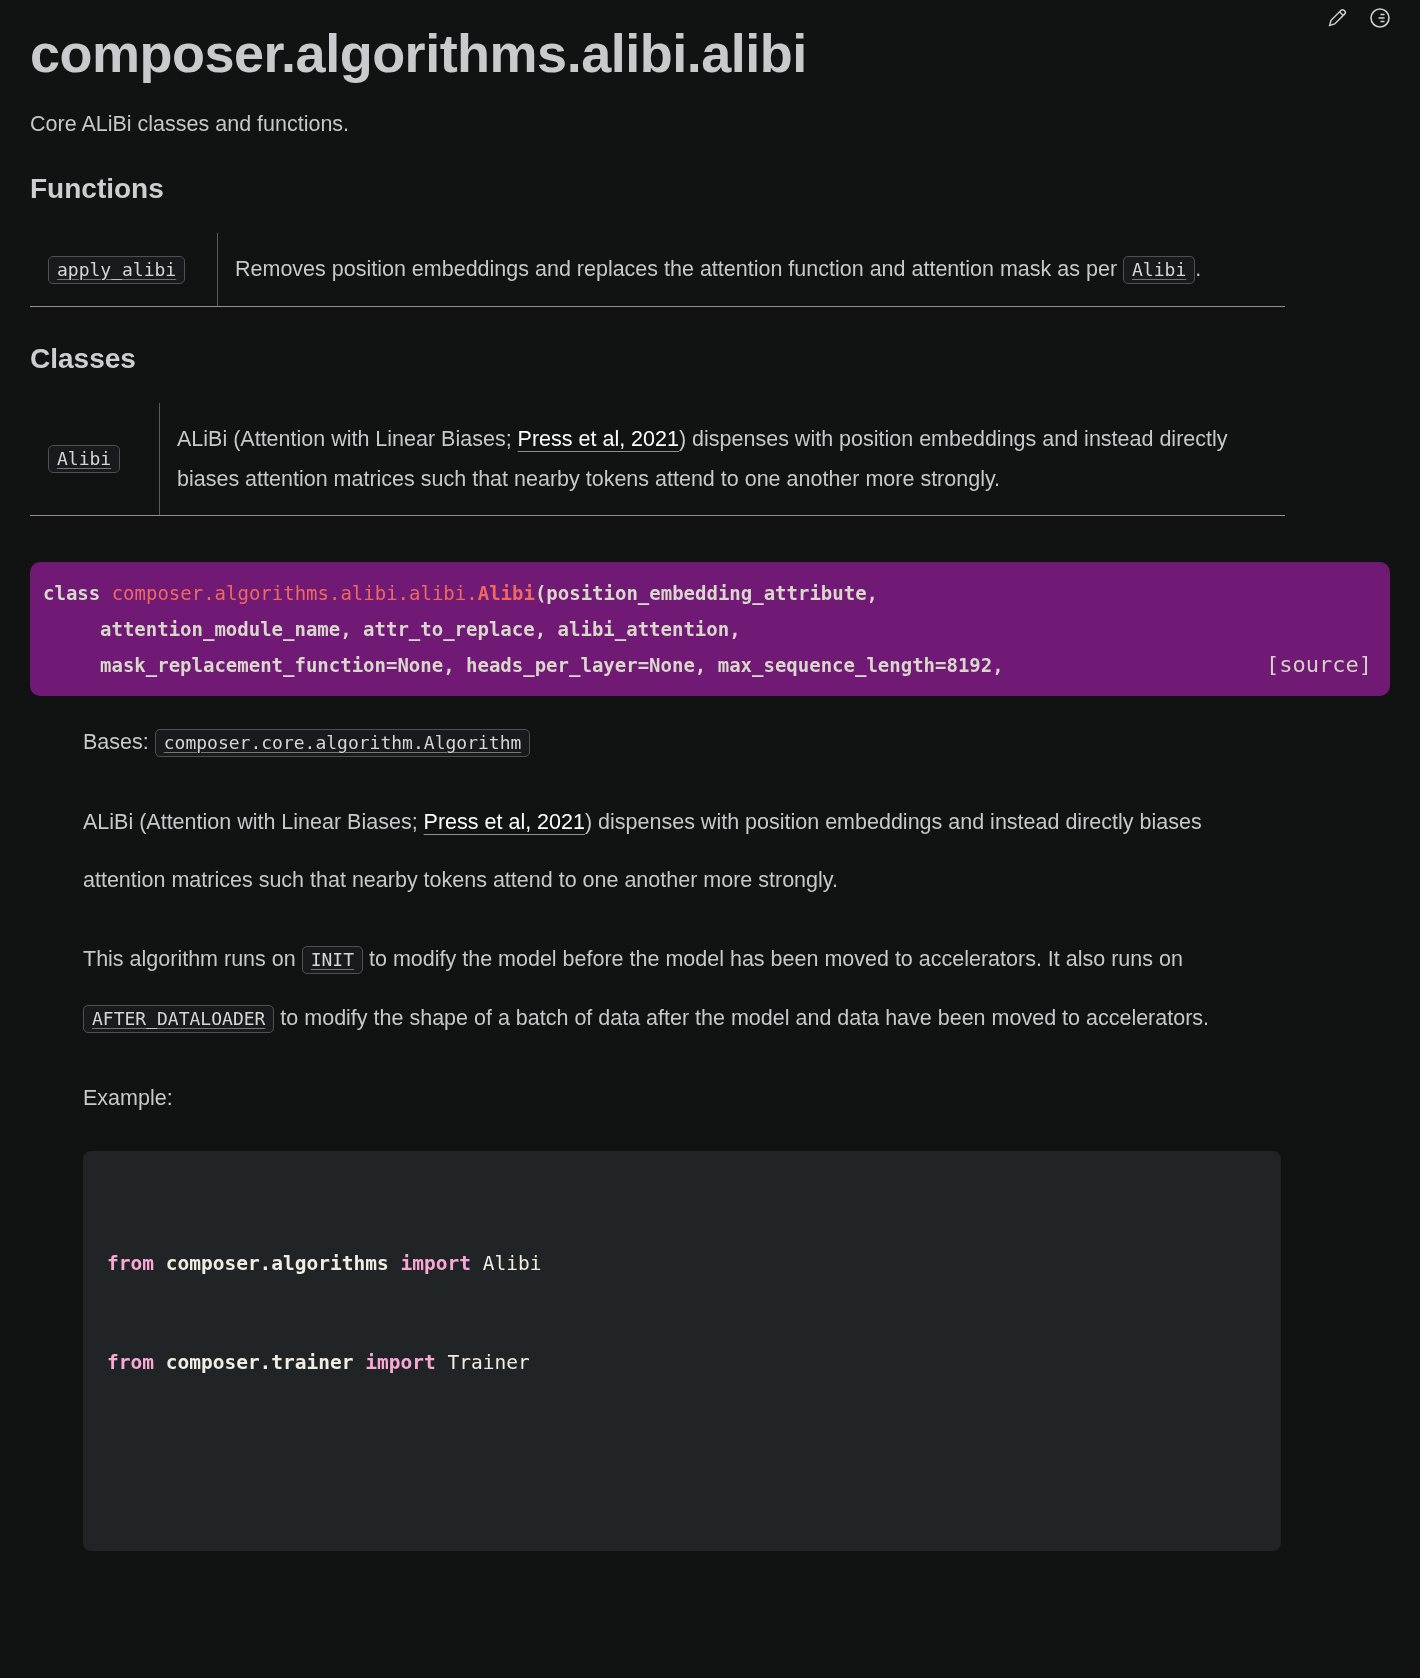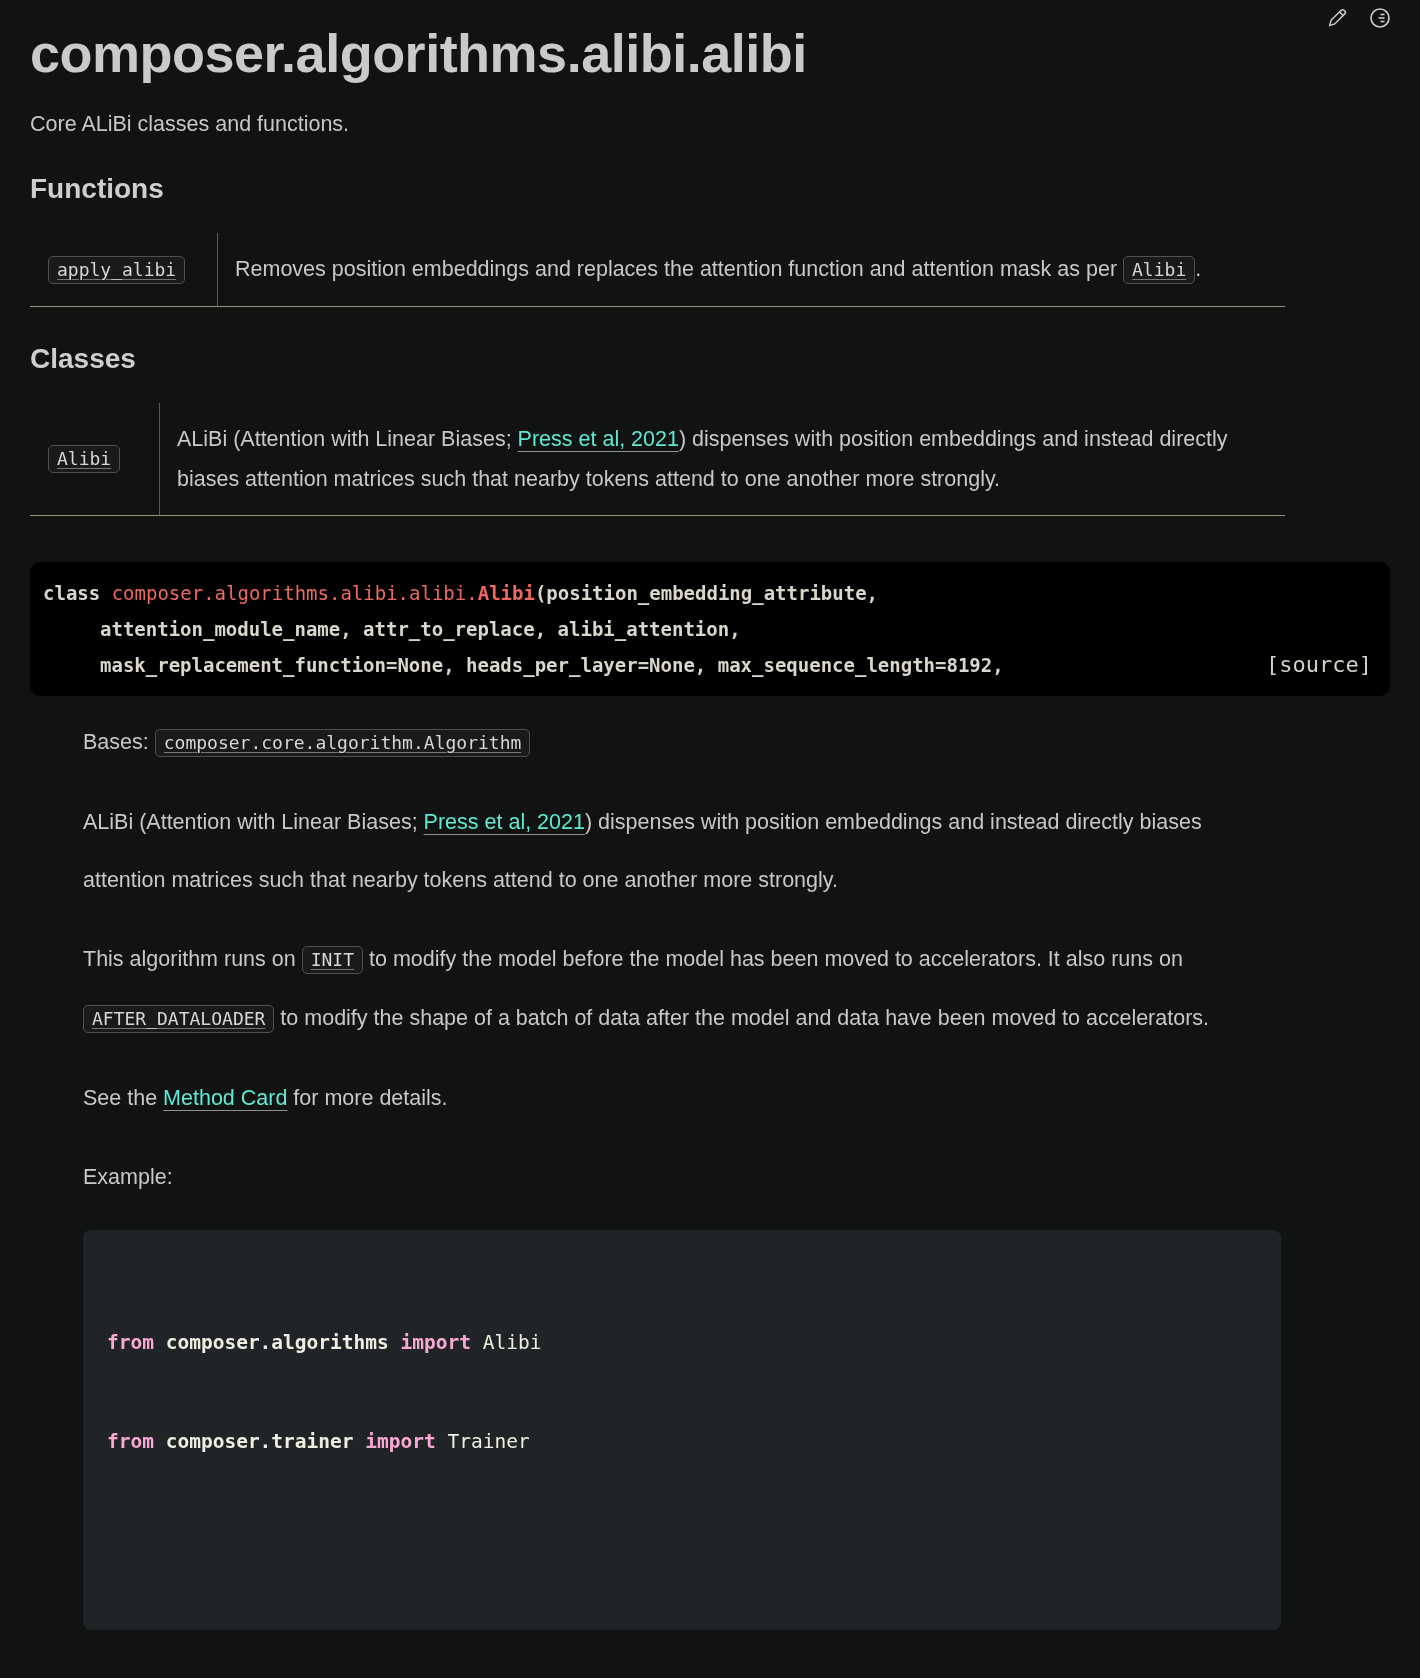--- a/index.html
+++ b/index.html
@@ -48,34 +48,34 @@
     padding: 2px 8px 3px 8px;
     text-decoration: underline;
     text-decoration-color: rgba(255,255,255,0.4);
     text-underline-offset: 3px;
     text-decoration-thickness: 1px;
     white-space: nowrap;
     cursor: pointer;
     text-align: center;
   }
   a.text-link {
-    color: #5eead4;
+    color: #ffffff;
     text-decoration: underline;
     text-decoration-color: #8f9091;
     text-underline-offset: 5px;
     text-decoration-thickness: 1px;
     cursor: pointer;
   }
 
   
   .sig {
     position: relative;
     margin-top: 46px;
     width: 1360px;
-    background: #000000;
+    background: #701a75;
     border-radius: 10px;
     padding: 13px 16px 13px 13px;
     font-family: "DejaVu Sans Mono", monospace;
     font-size: 19px;
     line-height: 36px;
     color: #d9d7cb;
     font-weight: 700;
   }
   .sig .kw { color: #d9d7cb; font-weight: 700; }
   .sig .prefix { color: #ee6960; font-weight: 400; }
@@ -177,23 +177,20 @@
 
     <p class="para">
       <span>ALiBi (Attention with Linear Biases; </span><a class="text-link">Press et al, 2021</a><span>) dispenses with position embeddings and instead directly biases attention matrices such that nearby tokens attend to one another more strongly.</span>
     </p>
 
 
     <p class="para">
       <span>This algorithm runs on </span><a class="code-box">INIT</a><span> to modify the model before the model has been moved to accelerators. It also runs on </span><a class="code-box">AFTER_DATALOADER</a><span> to modify the shape of a batch of data after the model and data have been moved to accelerators.</span>
     </p>
 
-    <p class="para">
-      <span>See the </span><a class="text-link">Method Card</a><span> for more details.</span>
-    </p>
 
     <p class="para">Example:</p>
 
     <div class="code-block">
       <div><span class="kw">from </span><span class="mod">composer.algorithms</span><span class="kw"> import</span><span> Alibi</span></div>
       <div><span class="kw">from </span><span class="mod">composer.trainer</span><span class="kw"> import</span><span> Trainer</span></div>
       <div>&nbsp;</div>
       <div></div>
     </div>
   </div>

